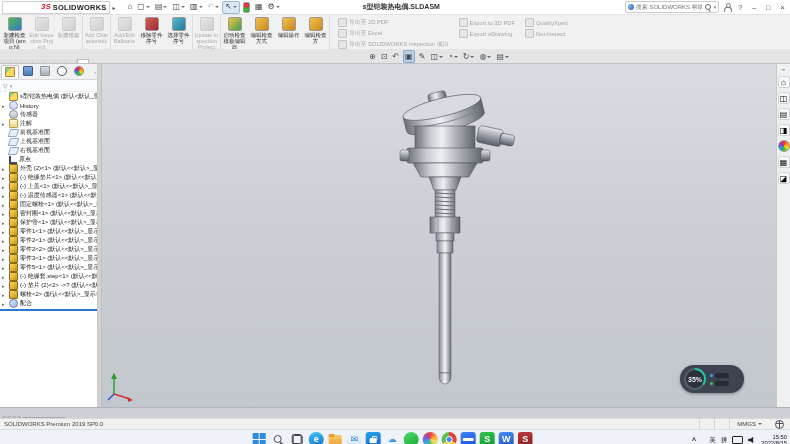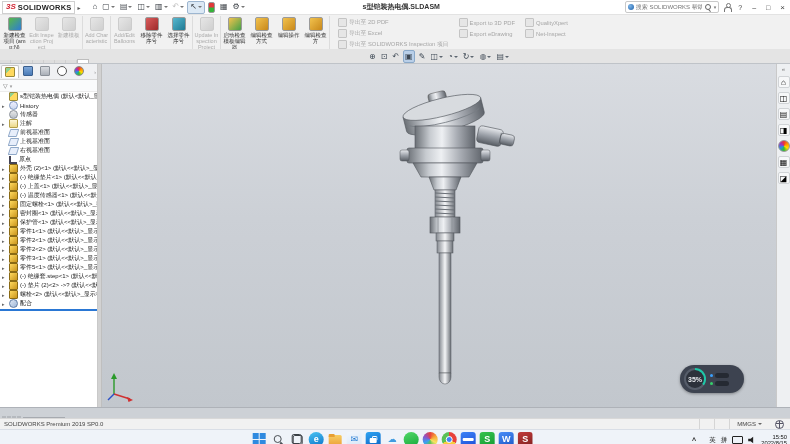--- a/index.html
+++ b/index.html
@@ -3,21 +3,21 @@
 <meta charset="utf-8">
 <style>
   html,body{margin:0;padding:0;}
   body{width:790px;height:444px;overflow:hidden;font-family:"Liberation Sans","DejaVu Sans",sans-serif;
        -webkit-font-smoothing:antialiased;}
   .app{position:relative;width:790px;height:444px;background:#f1f1f1;overflow:hidden;}
 
   
   .titlebar{position:relative;height:14px;background:#fff;border-bottom:1px solid #e3e3e3;display:flex;align-items:center;}
   .logo{display:flex;align-items:center;gap:2px;border:1px solid #d0d0d0;height:11px;margin-left:2px;padding:0 3px;background:#fff;}
-  .logo-mark{color:#d01f2e;font-weight:bold;font-style:italic;font-size:8px;line-height:8px;}
+  .logo-mark{color:#d01f2e;font-weight:bold;font-style:italic;font-size:8px;line-height:8px;margin-left:35px;}
   .logo-text{color:#222;font-weight:bold;font-size:7.5px;letter-spacing:.2px;}
   .logo-next{font-size:6px;color:#555;margin-left:2px;}
   .qa{display:flex;align-items:center;gap:1px;margin-left:10px;}
   .qa-btn{display:flex;align-items:center;height:11px;padding:0 2px;border-radius:2px;color:#3a3f45;}
   .qa-btn .g{font-size:8px;line-height:8px;}
   .qa-btn.disabled{color:#c0c0c0;}
   .qa-btn.active{border:1px solid #9db6d0;background:#dce9f5;}
   .qa-btn.caret::after{content:"";margin-left:1px;border:2px solid transparent;border-top-color:#777;transform:translateY(1px);}
   .qa-btn[data-icon="rebuild"]::before{content:"";width:5px;height:9px;border-radius:2px;border:1px solid #999;
       background:linear-gradient(#e03a3a 0 45%,#35b43a 55% 100%);}

